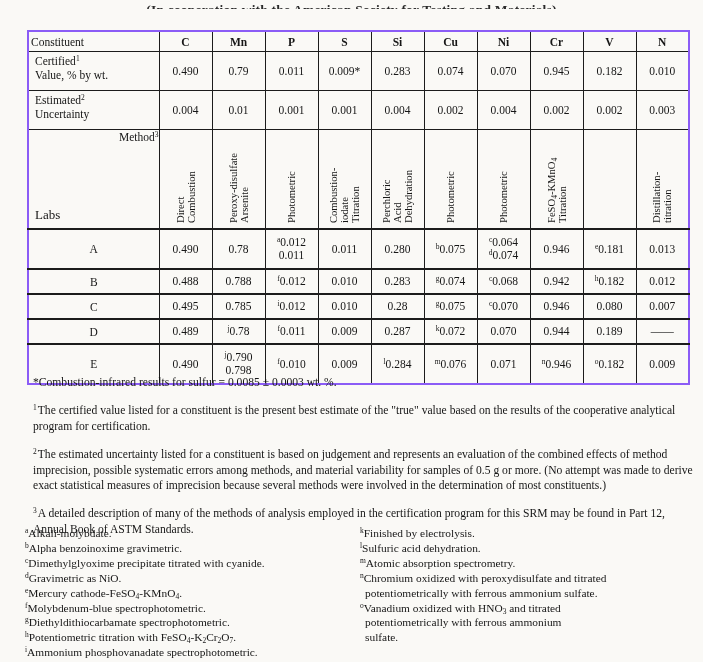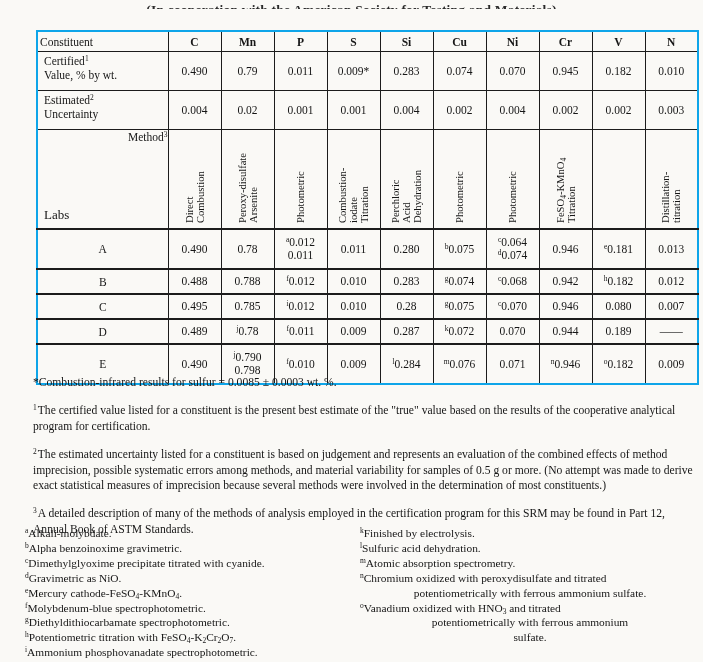--- a/index.html
+++ b/index.html
@@ -9,22 +9,21 @@
     font-family:"Liberation Serif", serif;
   }
   
   .clip-top { position:absolute; top:0; left:0; right:0; height:9px; overflow:hidden; text-align:center; }
   .clip-top span { display:inline-block; margin-top:-9px; font-size:13.5px; font-weight:bold; letter-spacing:.2px; color:#2a2a2a; }
 
   
   table.tbl {
     position:absolute; left:27px; top:30px; width:663px;
     border-collapse:collapse; table-layout:fixed;
-    border:2px solid #0ea5e9;
-    margin-left:9px;
+    border:2px solid #8b5cf6;
   }
   .tbl td { border:1.5px solid #1c1c1c; padding:1px 2px; font-size:11.5px; }
   col.c0 { width:131px; }
   col.cn { width:53px; }
 
   tr.r-head td { height:17px; }
   .el { text-align:center; font-weight:bold; }
   .corner { padding-left:6px; }
 
   tr.r-cert td, tr.r-est td { height:33px; }
@@ -52,21 +51,21 @@
   
   .notes { position:absolute; left:9px; top:375px; width:686px; font-size:11.6px; line-height:15.4px; }
   .note { margin-bottom:13px;margin-left:24px; }
   .note sup { margin-right:1px; }
 
   .fn-cols { position:absolute; left:25px; top:526px; width:670px; display:flex; }
   .fn-col { font-size:11.4px; line-height:14.9px; }
   .fn-col.left { width:335px; }
   .fn-col.right { width:335px; }
   .fnitem div { white-space:nowrap; }
-  .fnitem .cont { padding-left:5px;text-align:center; }
+  .fnitem .cont { padding-left:5px; }
 </style>
 </head>
 <body>
 
 <div class="page">
 
   <div class="clip-top">
     <span>(In cooperation with the American Society for Testing and Materials)</span>
   </div>
 
@@ -113,21 +112,21 @@
         <td class="num">0.945</td>
         <td class="num">0.182</td>
         <td class="num">0.010</td>
       </tr>
       <tr class="r-est">
         <td class="labelcell">
           <div><span>Estimated</span><sup>2</sup></div>
           <div>Uncertainty</div>
         </td>
         <td class="num">0.004</td>
-        <td class="num">0.02</td>
+        <td class="num">0.01</td>
         <td class="num">0.001</td>
         <td class="num">0.001</td>
         <td class="num">0.004</td>
         <td class="num">0.002</td>
         <td class="num">0.004</td>
         <td class="num">0.002</td>
         <td class="num">0.002</td>
         <td class="num">0.003</td>
       </tr>
       <tr class="r-method" id="method-row">

